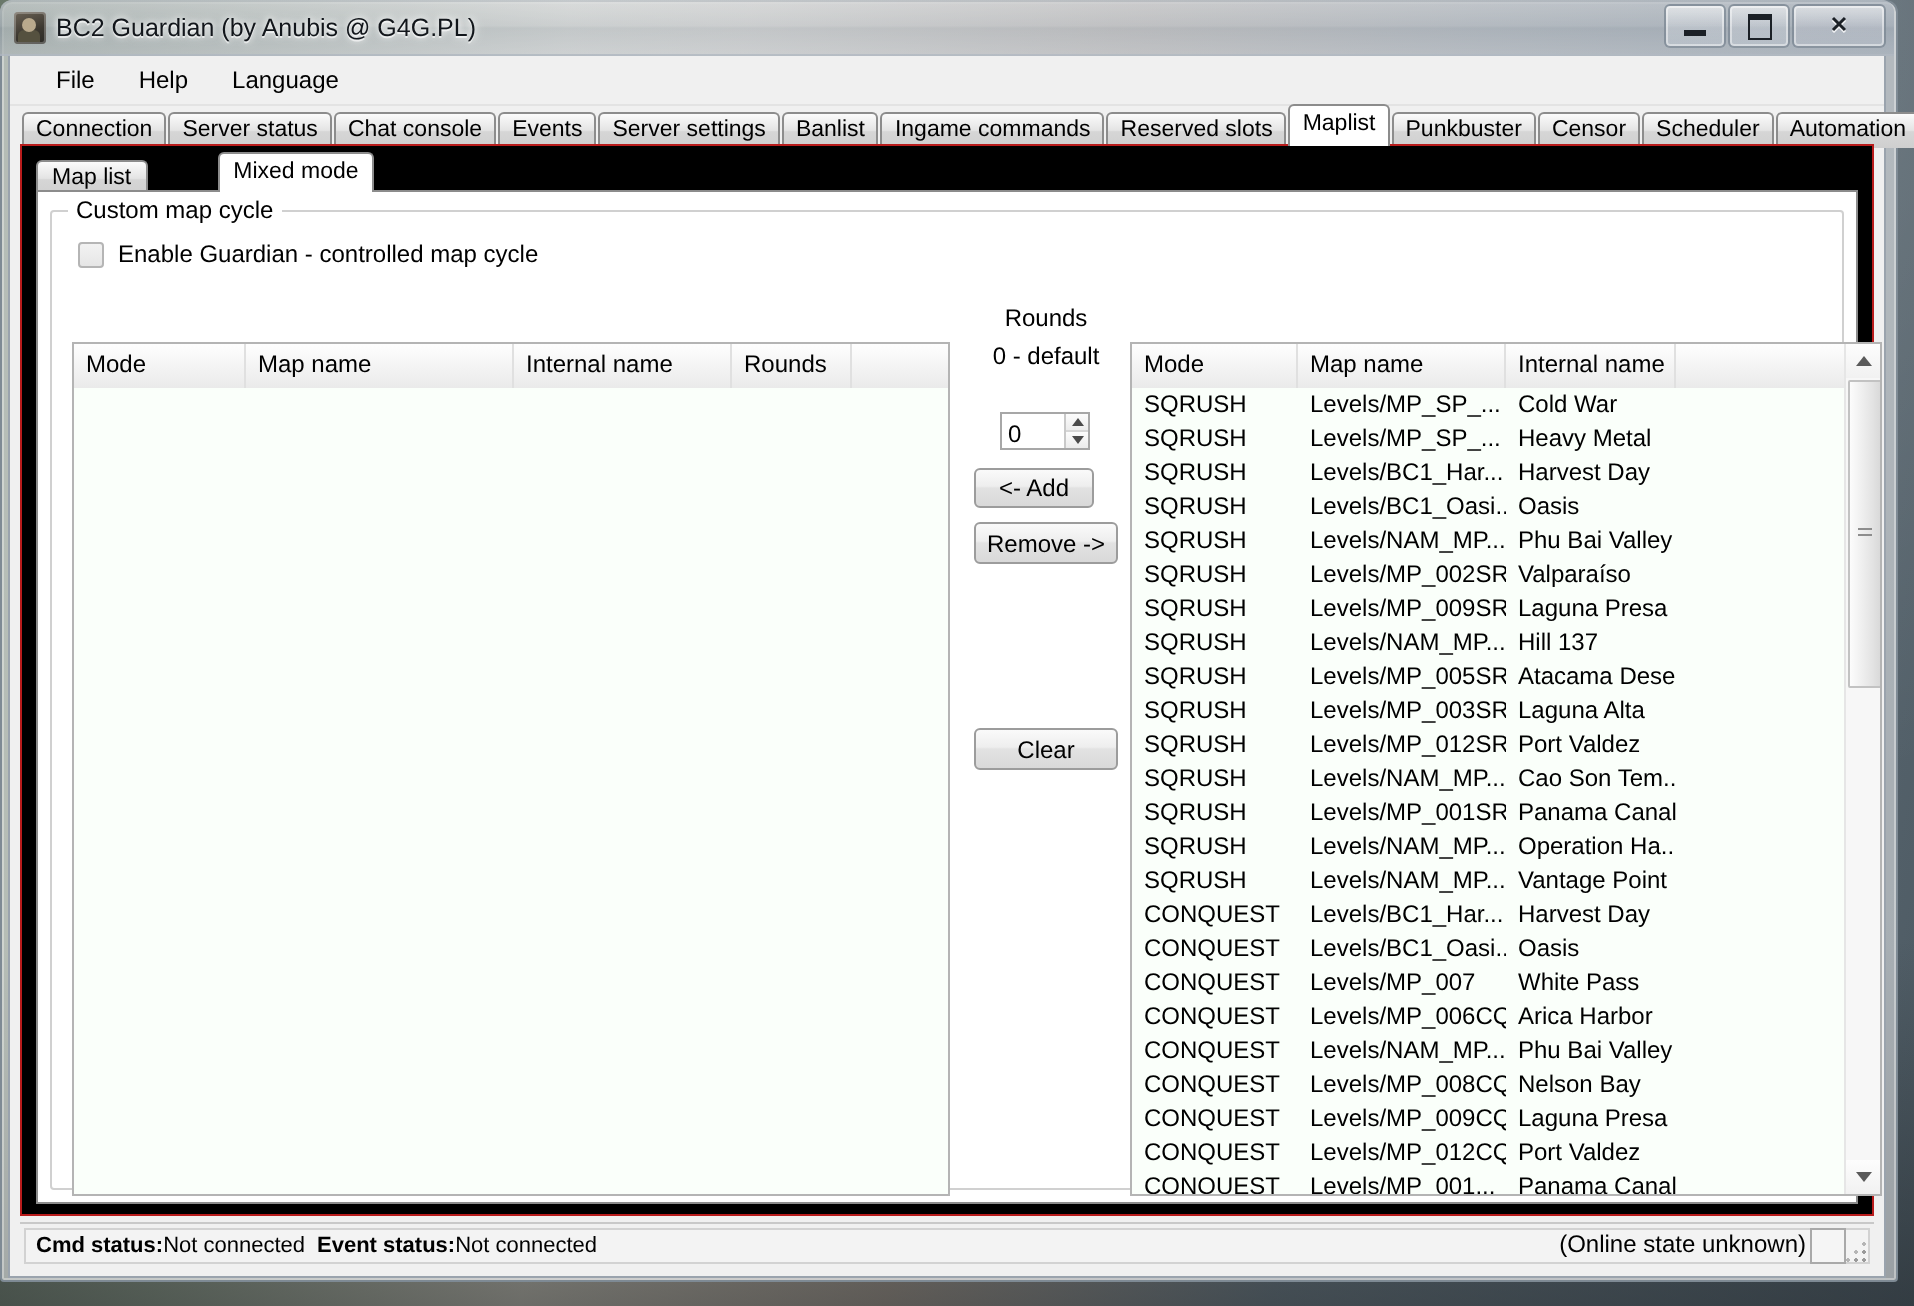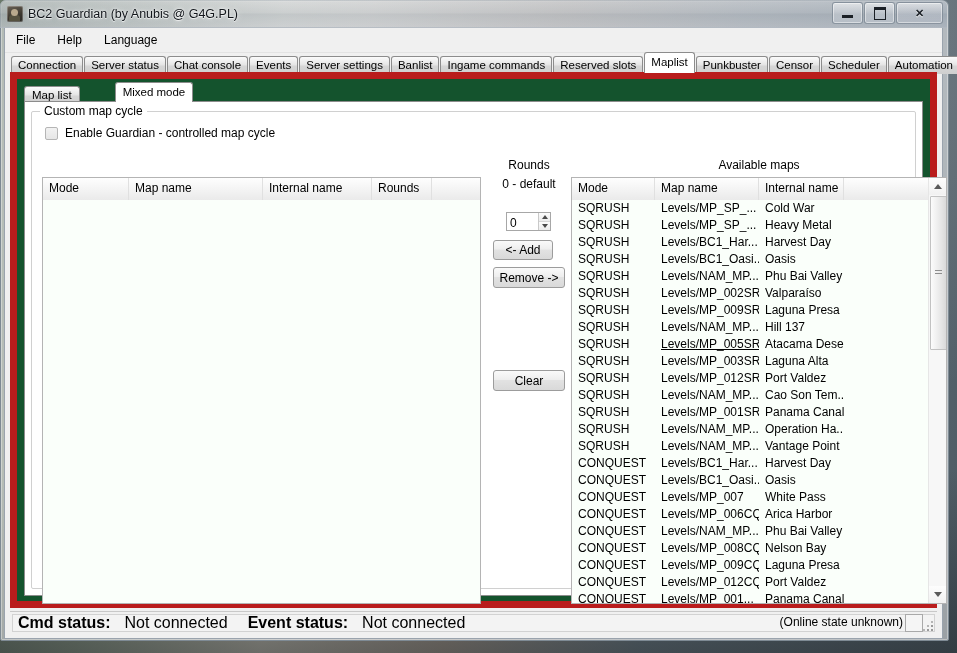--- a/index.html
+++ b/index.html
@@ -98,20 +98,21 @@
     background:#f0f0f0;
     border:1px solid #9aa3ad;
     border-top:none;
     display:flex;flex-direction:column;
   }
 
   
   #menubar{
     height:24px;background:#f0f0f0;
     display:flex;align-items:center;
+    padding-left:12px;
     border-bottom:1px solid #e3e3e3;
   }
   .menu-item{
     padding:3px 11px;font-size:12px;color:#000;cursor:default;
   }
 
   
   #tabstrip{
     position:relative;height:20px;
     padding:0 6px;
@@ -133,22 +134,22 @@
   .tab.active{
     height:20px;line-height:19px;top:0;
     background:#fff;
     border-color:#8c8c8c;
     z-index:3;
     font-weight:normal;
   }
   
   #tabpage{
     position:relative;flex:1;margin:0 5px 3px 5px;
-    background:#14532d;
-    border:7px solid #b91c1c;
+    background:#000000;
+    border:1px solid #b91c1c;
     margin-top:-1px;
   }
 
   
   #innertabs{
     position:absolute;left:7px;top:4px;right:7px;height:19px;
     display:flex;align-items:flex-end;
   }
   .itab{
     height:17px;line-height:16px;padding:0 7px;margin-right:1px;
@@ -276,21 +277,21 @@
   
   #statusbar{
     position:relative;height:22px;margin:0 5px 4px 5px;
     background:#f0f0f0;border-top:1px solid #c8c8c8;
     display:flex;align-items:center;
   }
   #statusbar .sb-inner{
     position:absolute;left:2px;right:2px;top:2px;bottom:2px;
     border:1px solid #d2d2d2;background:#f3f3f3;
   }
-  .sb-text{position:relative;font-size:16px;margin-left:8px;display:flex;gap:14px;align-items:center;}
+  .sb-text{position:relative;font-size:11px;margin-left:8px;display:flex;gap:0;align-items:center;}
   .sb-bold{font-weight:bold;}
   .sb-right{
     position:absolute;right:34px;top:3px;font-size:12px;
   }
   .sb-indicator{
     position:absolute;right:14px;top:2px;width:16px;height:16px;
     border:1px solid #a9a9a9;background:#f5f5f5;
   }
   .sb-grip{
     position:absolute;right:2px;bottom:1px;width:12px;height:12px;
@@ -395,21 +396,20 @@
               <div>
                   <i class="tri-s down"></i>
                 </div>
             </div>
           </div>
 
           <div class="btn" style="left:461px;top:128px;width:60px;height:20px;">&lt;- Add</div>
           <div class="btn" style="left:461px;top:155px;width:72px;height:21px;">Remove -&gt;</div>
           <div class="btn" style="left:461px;top:258px;width:72px;height:21px;">Clear</div>
 
-          <div class="panel-caption" style="left:537px;top:46px;width:380px;">Available maps</div>
 
           <div class="listview" style="left:539px;top:65px;width:374px;height:425px;">
             <div class="lv-header">
               <div class="col" style="width:83px;">Mode</div>
               <div class="col" style="width:104px;">Map name</div>
               <div class="col" style="width:85px;">Internal name</div>
               <div class="col" style="width:85px;border-right:none;"></div>
             </div>
             <div class="lv-body" id="available-rows">
                 <div class="lv-row">
@@ -455,21 +455,21 @@
                   <div class="cell" style="width: 85px;"></div>
                 </div>
                 <div class="lv-row">
                   <div class="cell" style="width: 83px;">SQRUSH</div>
                   <div class="cell" style="width: 104px;">Levels/NAM_MP...</div>
                   <div class="cell" style="width: 85px;">Hill 137</div>
                   <div class="cell" style="width: 85px;"></div>
                 </div>
                 <div class="lv-row">
                   <div class="cell" style="width: 83px;">SQRUSH</div>
-                  <div class="cell" style="width: 104px; text-decoration: underline;">Levels/MP_005SR</div>
+                  <div class="cell" style="width: 104px;">Levels/MP_005SR</div>
                   <div class="cell" style="width: 85px;">Atacama Desert</div>
                   <div class="cell" style="width: 85px;"></div>
                 </div>
                 <div class="lv-row">
                   <div class="cell" style="width: 83px;">SQRUSH</div>
                   <div class="cell" style="width: 104px;">Levels/MP_003SR</div>
                   <div class="cell" style="width: 85px;">Laguna Alta</div>
                   <div class="cell" style="width: 85px;"></div>
                 </div>
                 <div class="lv-row">

